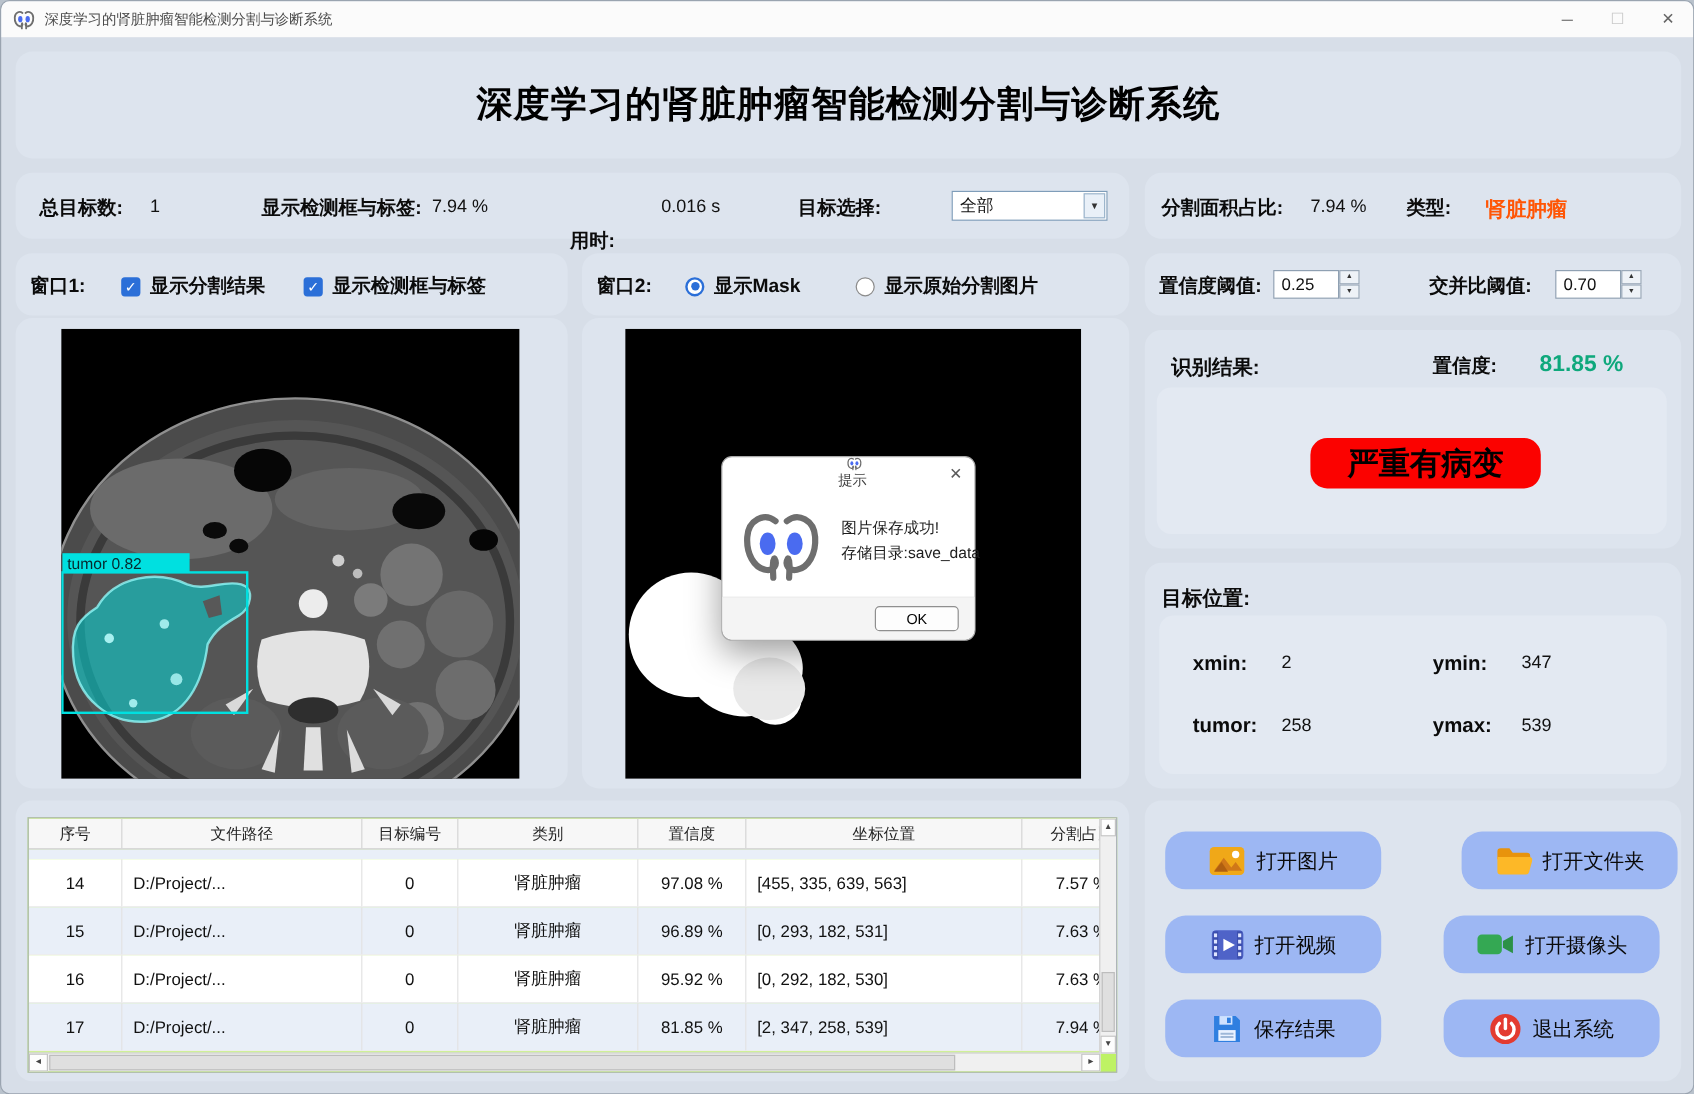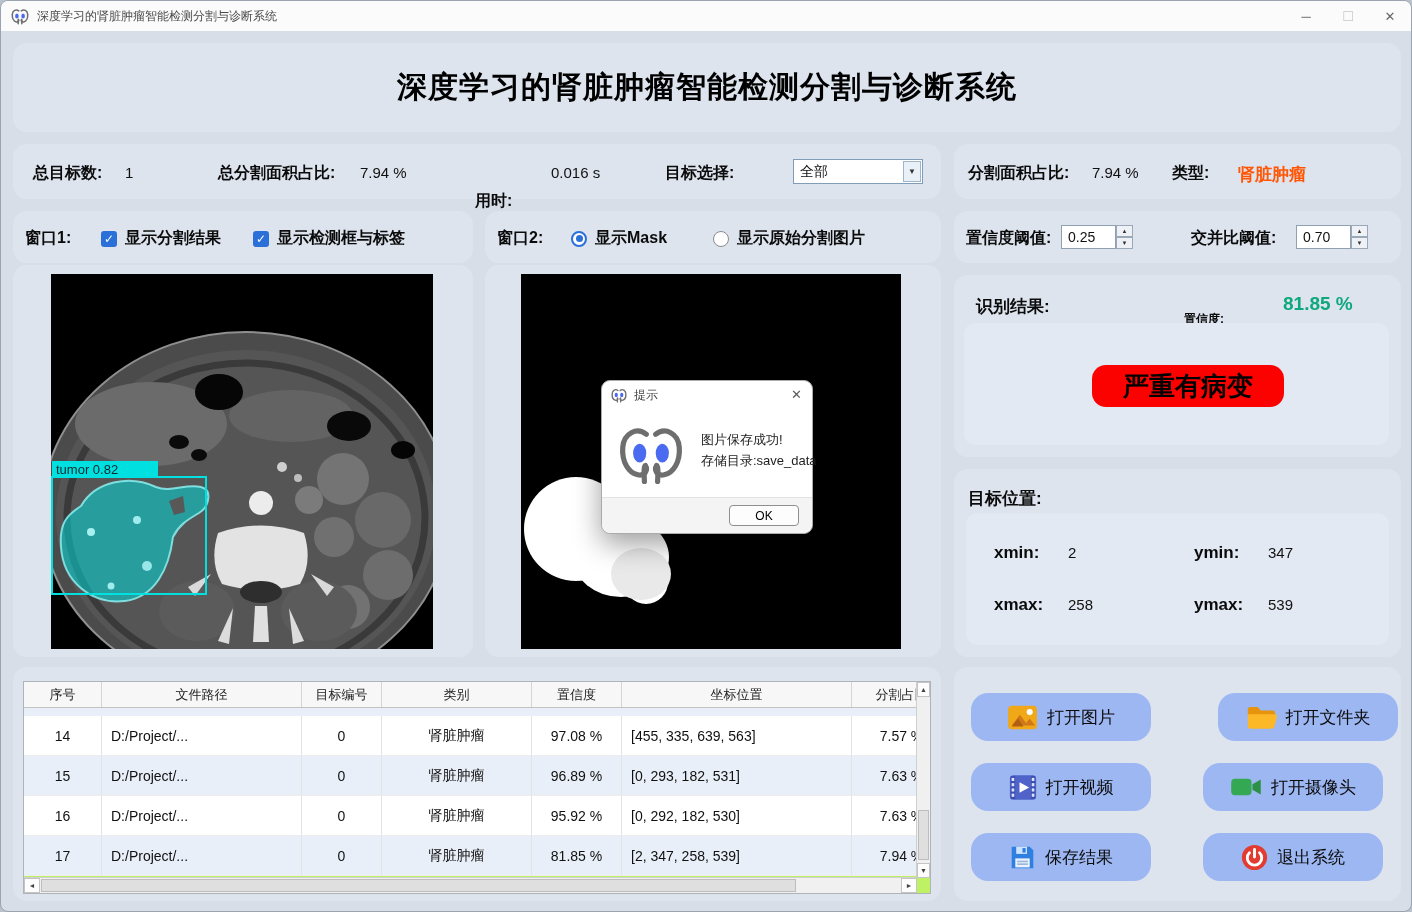--- a/index.html
+++ b/index.html
@@ -60,21 +60,21 @@
   .td{font-size:14px;color:#111;display:flex;align-items:center;justify-content:center;border-right:1px solid #e3e3e3;border-bottom:1px solid #ededed;overflow:hidden;white-space:nowrap;flex:0 0 auto;}
   .td.left{justify-content:flex-start;padding-left:9px;}
   .c1{width:78px}.c2{width:200px}.c3{width:80px}.c4{width:150px}.c5{width:90px}.c6{width:230px}.c7{width:100px}
   
   .vscroll{position:absolute;right:0;top:0;width:14px;height:196px;background:#f0f0f0;border-left:1px solid #cfcfcf;}
   .hscroll{position:absolute;left:0;bottom:0;height:16px;width:893px;background:#f0f0f0;border-top:1px solid #cfcfcf;}
   .sb-btn{position:absolute;background:#fdfdfd;border:1px solid #c4c4c4;color:#444;display:flex;align-items:center;justify-content:center;font-size:7px;}
   .sb-thumb{position:absolute;background:#dfdfdf;border:1px solid #bdbdbd;}
   
   #dialog{position:absolute;left:600px;top:379px;width:212px;height:154px;background:#fff;border:1px solid #ababab;border-radius:9px;box-shadow:0 10px 28px rgba(0,0,0,.38);z-index:50;}
-  .dlg-title{position:absolute;left:0;top:0;width:100%;height:28px;display:flex;align-items:center;}
+  .dlg-title{position:absolute;left:0;top:0;width:100%;height:28px;display:flex;align-items:center;flex-direction:column;}
   .dlg-title .txt{font-size:12px;color:#3f3f3f;margin-left:7px;}
   .dlg-close{position:absolute;right:10px;top:6px;font-size:13px;color:#5b5b5b;}
   .dlg-line{position:absolute;font-size:13px;color:#1d1d1d;white-space:nowrap;}
   #dlg-footer{position:absolute;left:0;bottom:0;width:100%;height:36px;background:#f4f4f4;border-top:1px solid #e2e2e2;border-radius:0 0 9px 9px;}
   #ok-btn{position:absolute;right:13px;top:7px;width:70px;height:21px;background:#fdfdfd;border:1px solid #8f8f8f;border-radius:4px;font-size:12px;display:flex;align-items:center;justify-content:center;color:#000;}
 </style>
 </head>
 <body>
 
 <div id="app">
@@ -98,21 +98,21 @@
     </div>
   </div>
 
   <div class="panel" id="banner">
     <h1>深度学习的肾脏肿瘤智能检测分割与诊断系统</h1>
   </div>
 
   <div class="panel" style="left:12px;top:143px;width:928px;height:55px;">
     <span class="lbl abs" style="left:20px;top:19px;">总目标数:</span>
     <span class="val abs" style="left:112px;top:20px;">1</span>
-    <span class="lbl abs" style="left:205px;top:19px;">总分割面积占比:</span>
+    <span class="lbl abs" style="left:205px;top:19px;">显示检测框与标签:</span>
     <span class="val abs" style="left:347px;top:20px;">7.94 %</span>
     <span class="lbl abs" style="left:462px;top:19px;margin-top:28px;">用时:</span>
     <span class="val abs" style="left:538px;top:20px;">0.016 s</span>
     <span class="lbl abs" style="left:652px;top:19px;">目标选择:</span>
     <div class="combo" style="left:780px;top:15px;">
       <span class="combo-text">全部</span>
       <span class="combo-btn">▼</span>
     </div>
   </div>
 
@@ -216,35 +216,35 @@
         <circle cx="55" cy="255" r="52"></circle>
         <ellipse cx="100" cy="283" rx="48" ry="40"></ellipse>
         <circle cx="125" cy="308" r="22"></circle>
       </g>
       <ellipse cx="120" cy="300" rx="30" ry="26" fill="#e9e9e9"></ellipse>
     </svg>
   </div>
 
   <div class="panel" style="left:953px;top:274px;width:447px;height:182px;">
     <span class="lbl abs" style="left:22px;top:20px;font-size:17px;">识别结果:</span>
-    <span class="lbl abs" style="left:230px;top:20px;font-size:12px;margin-top:16px;">置信度:</span>
+    <span class="lbl abs" style="left:240px;top:20px;font-size:16px;">置信度:</span>
     <span class="green abs" style="left:329px;top:18px;">81.85 %</span>
     <div class="innerbox" style="left:10px;top:48px;width:425px;height:122px;">
       <div id="severity-badge">严重有病变</div>
     </div>
   </div>
 
   <div class="panel" style="left:953px;top:468px;width:447px;height:188px;">
     <span class="lbl abs" style="left:14px;top:18px;font-size:17px;">目标位置:</span>
     <div class="innerbox" style="left:12px;top:44px;width:423px;height:132px;">
       <span class="lbl abs" style="left:28px;top:30px;font-size:17px;">xmin:</span>
       <span class="val abs" style="left:102px;top:31px;">2</span>
       <span class="lbl abs" style="left:228px;top:30px;font-size:17px;">ymin:</span>
       <span class="val abs" style="left:302px;top:31px;">347</span>
-      <span class="lbl abs" style="left:28px;top:82px;font-size:17px;">xmax:</span>
+      <span class="lbl abs" style="left:28px;top:82px;font-size:17px;">tumor:</span>
       <span class="val abs" style="left:102px;top:83px;">258</span>
       <span class="lbl abs" style="left:228px;top:82px;font-size:17px;">ymax:</span>
       <span class="val abs" style="left:302px;top:83px;">539</span>
     </div>
   </div>
 
   <div class="panel" style="left:953px;top:666px;width:447px;height:234px;">
     <div id="btn-grid">
         <button class="abtn" style="left: 17px; top: 26px;">
           <span class="ic">

